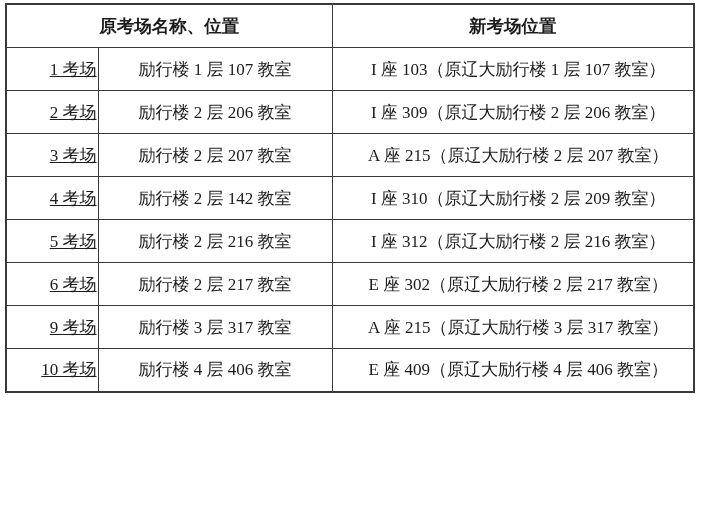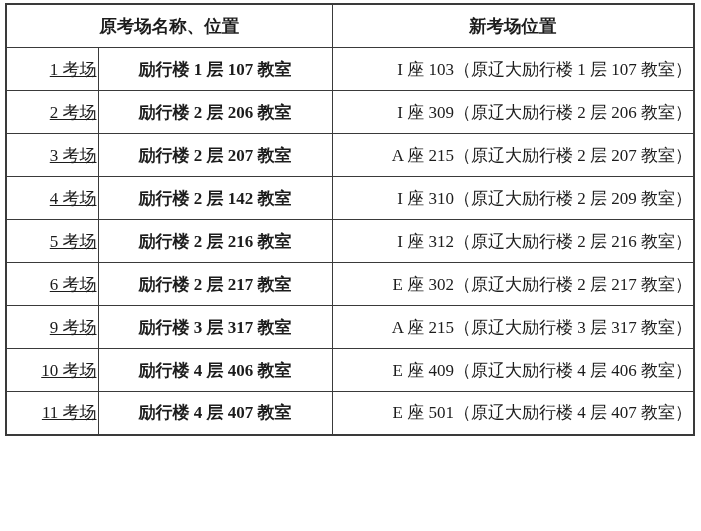--- a/index.html
+++ b/index.html
@@ -40,24 +40,23 @@
   }
   table.exam-table tbody tr {
     height: 43px;
   }
   td.cell-room {
     text-align: right;
     text-decoration: underline;
   }
   td.cell-old {
     text-align: center;
-    font-weight: bold;
   }
   td.cell-new {
-    text-align: right;
+    text-align: center;
     padding-left: 12px;
   }
 </style>
 </head>
 <body>
 
 <table class="exam-table">
   <colgroup>
     <col style="width:92px">
     <col style="width:234px">
@@ -103,19 +102,14 @@
     <tr>
       <td class="cell-room">9 考场</td>
       <td class="cell-old">励行楼 3 层 317 教室</td>
       <td class="cell-new">A 座 215（原辽大励行楼 3 层 317 教室）</td>
     </tr>
     <tr>
       <td class="cell-room">10 考场</td>
       <td class="cell-old">励行楼 4 层 406 教室</td>
       <td class="cell-new">E 座 409（原辽大励行楼 4 层 406 教室）</td>
     </tr>
-    <tr>
-      <td class="cell-room">11 考场</td>
-      <td class="cell-old">励行楼 4 层 407 教室</td>
-      <td class="cell-new">E 座 501（原辽大励行楼 4 层 407 教室）</td>
-    </tr>
   </tbody>
 </table>
 
 </body></html>

